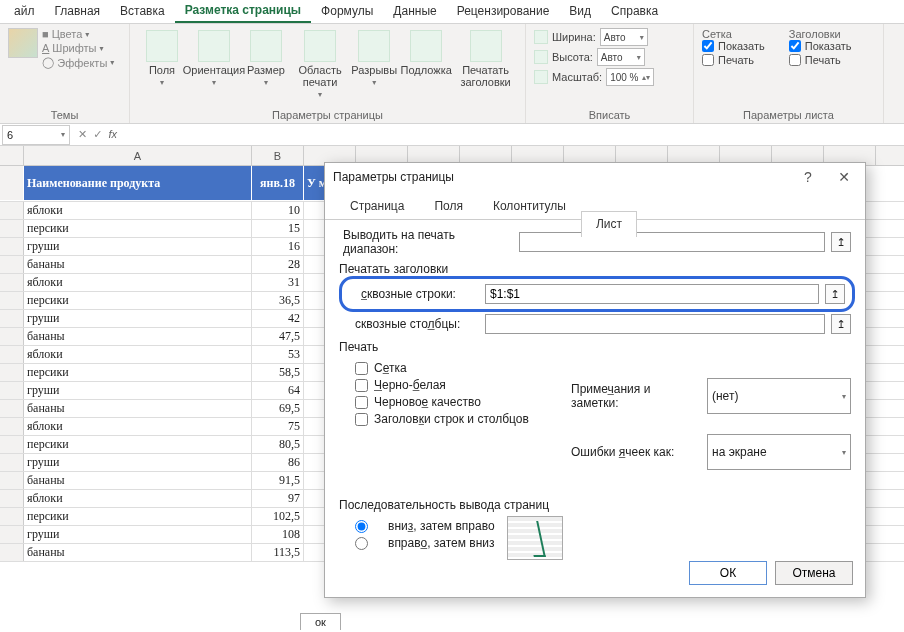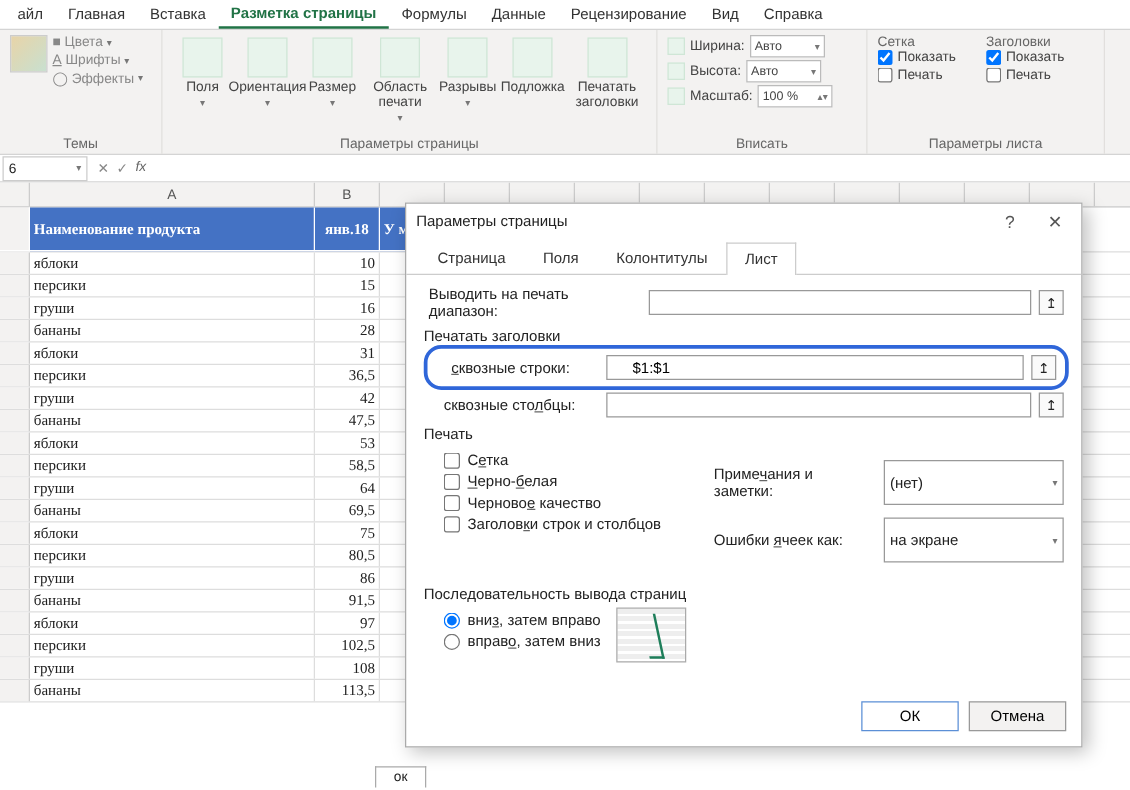--- a/index.html
+++ b/index.html
@@ -14,21 +14,21 @@
   .ribbon-body { height:100px; background:#f3f2f1; border-bottom:1px solid #d4d4d4; display:flex; }
   .ribbon-group { border-right:1px solid #e1dfdd; padding:4px 8px 2px; display:flex; flex-direction:column; justify-content:space-between;}
   .ribbon-group .row { display:flex; gap:4px;}
   .ribbon-group .label { text-align:center; font-size:11px; color:#666; padding-top:2px;}
   .small-stack { display:flex; flex-direction:column; gap:2px; font-size:11px; color:#888;}
   .small-stack span { display:flex; align-items:center; gap:3px;}
   .big-btn { display:flex; flex-direction:column; align-items:center; gap:2px; min-width:48px; padding:2px 4px; color:#444; font-size:11px; text-align:center; cursor:pointer;}
   .big-btn .icn { width:32px; height:32px; background:#e8f4ec; border:1px solid #cfe6d6; }
   .fit-row { display:flex; align-items:center; gap:4px; font-size:11px; color:#444; margin-bottom:2px;}
   .fit-row .ico { width:14px; height:14px; background:#e8f4ec; border:1px solid #cfe6d6;}
-  .fit-row .box { width:60px; height:18px; border:1px solid #bbb; background:#fff; font-size:10px; padding:1px 3px; display:flex; align-items:center; justify-content:space-between;}
+  .fit-row .box { width:48px; height:18px; border:1px solid #bbb; background:#fff; font-size:10px; padding:1px 3px; display:flex; align-items:center; justify-content:space-between;}
   .chev { font-size:8px; color:#777;}
   .chk-row { display:flex; align-items:center; gap:4px; font-size:11px; color:#444; margin-bottom:2px;}
   .chk-row input { width:12px; height:12px;}
   .group-header { font-size:11px; color:#666;}
   .themes-icon { width:30px; height:30px; background:linear-gradient(135deg,#e8d4a8,#c8e0d0); border:1px solid #ccc;}
 
   
   .formula-bar { height:22px; border-bottom:1px solid #d4d4d4; display:flex; align-items:center; background:#fff;}
   .name-box { width:68px; height:20px; border:1px solid #ccc; margin-left:2px; font-size:11px; padding:0 4px; display:flex; align-items:center; justify-content:space-between;}
   .fb-btns { display:flex; gap:6px; padding:0 8px; color:#888; font-size:11px;}
@@ -54,37 +54,37 @@
   .hdr .cell.rh { background:#f3f2f1; color:#666;}
 
   
   .dialog { position:absolute; left:324px; top:162px; width:542px; height:436px; background:#fff; border:1px solid #aaa; box-shadow:4px 4px 14px rgba(0,0,0,.25); font-size:12px;}
   .dlg-title { height:28px; display:flex; align-items:center; justify-content:space-between; padding:0 8px; }
   .dlg-title .tt { font-size:12px;}
   .dlg-title .wbtn { display:flex; gap:10px;}
   .dlg-title .wbtn span { width:26px; text-align:center; cursor:pointer; font-size:14px; color:#555;}
   .dlg-tabs { display:flex; padding:0 10px; border-bottom:1px solid #ccc; gap:0; margin-top:2px;}
   .dlg-tab { padding:5px 14px 6px; border:1px solid transparent; border-bottom:none; font-size:12px; cursor:pointer; color:#333;}
-  .dlg-tab.active { border-color:#ccc; background:#fff; position:relative; top:1px;}
+  .dlg-tab.active { border-color:#ccc; background:#fff; position:relative; top:18px;}
   .dlg-body { padding:8px 14px 8px 18px;}
   .field-row { display:flex; align-items:center; margin-bottom:6px; gap:6px;}
   .field-row label { font-size:12px;}
-  .text-input { flex:1; height:20px; border:1px solid #999; padding:1px 20px; font-size:12px; background:#fff;}
+  .text-input { flex:1; height:20px; border:1px solid #999; padding:1px 4px; font-size:12px; background:#fff;}
   .collapse-btn { width:20px; height:20px; border:1px solid #999; background:#fafafa; display:flex; align-items:center; justify-content:center; font-size:11px; cursor:pointer;}
   .highlighted { outline:3px solid #2f66d9; outline-offset:1px; border-radius:10px; padding:4px 6px;}
   .section-label { font-size:12px; margin:4px 0 4px -4px;}
   .indent { margin-left:12px;}
   .checkbox-row { display:flex; align-items:center; gap:6px; margin:3px 0; font-size:12px;}
   .checkbox-row input { width:13px; height:13px;}
   .two-col { display:flex; gap:26px;}
   .two-col .left { width:190px;}
-  .combo { display:flex; align-items:center; gap:6px; margin:10px 0;}
+  .combo { display:flex; align-items:center; gap:6px; margin:20px 0;}
   .combo label { width:130px; font-size:12px;}
   .combo select, .combo .sel { flex:1; height:36px; border:1px solid #999; font-size:12px; padding:0 4px; background:#fff; display:flex; align-items:center; justify-content:space-between;}
-  .radio-row { display:flex; align-items:center; gap:6px; margin:3px 0; font-size:12px;}
+  .radio-row { display:flex; align-items:center; gap:20px; margin:3px 0; font-size:12px;}
   .radio-row input { width:13px; height:13px;}
   .order-box { display:flex; gap:12px; align-items:flex-start; margin-top:4px;}
   .order-icon { width:56px; height:44px; border:1px solid #aaa; background:
     repeating-linear-gradient(#eee,#eee 4px,#fff 4px,#fff 6px),
     repeating-linear-gradient(90deg,#eee,#eee 4px,#fff 4px,#fff 10px);
     position:relative;}
   .order-icon::after { content:""; position:absolute; left:22px; top:4px; width:10px; height:34px; border-right:2px solid #1e7e5a; border-bottom:2px solid #1e7e5a; transform:skewX(12deg);}
   .dlg-btns { position:absolute; right:12px; bottom:50px; display:flex; gap:8px;}
   .dlg-btns2 { position:absolute; right:12px; bottom:12px; display:flex; gap:8px;}
   .btn { min-width:78px; height:24px; border:1px solid #999; background:#f3f2f1; font-size:12px; cursor:pointer; padding:0 10px;}

